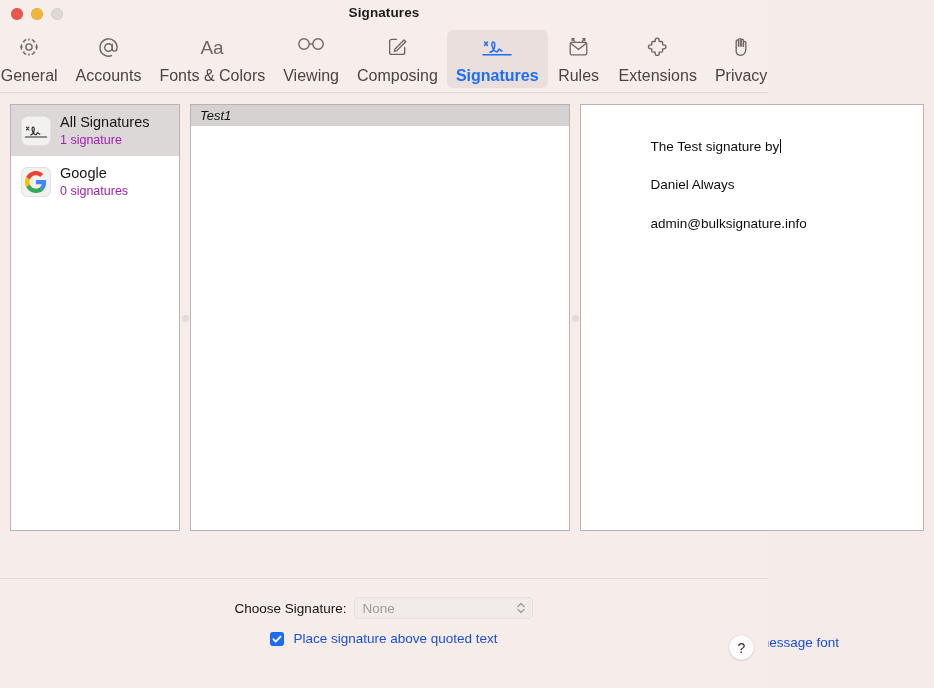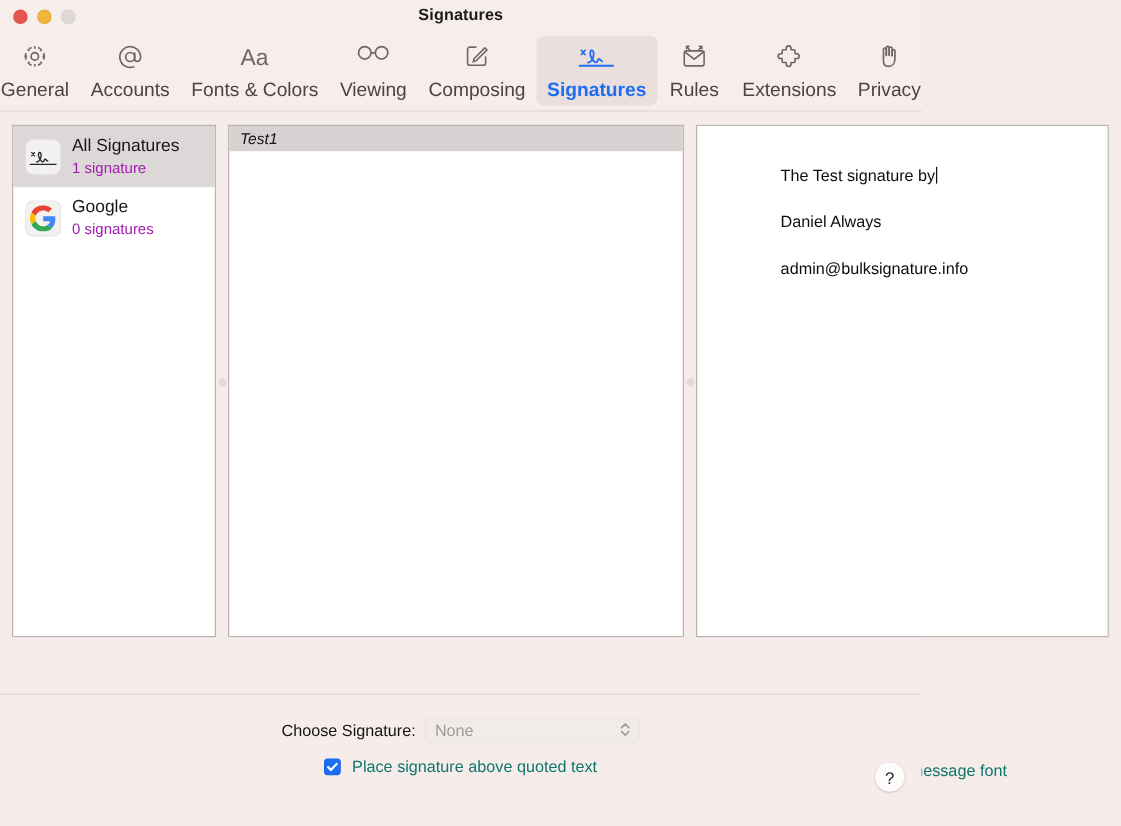--- a/index.html
+++ b/index.html
@@ -190,21 +190,21 @@
   .cb-line { display: flex; align-items: center; gap: 9px; }
   .checkbox {
     width: 14px; height: 14px;
     flex: 0 0 14px;
     border-radius: 3px;
     background: #1d6ef5;
     box-shadow: inset 0 0 0 0.5px rgba(0,0,0,.12);
     position: relative;
   }
   .checkbox svg { position: absolute; left: 1px; top: 1px; }
-  .cb-label { font-size: 13.5px; color: #0f766e; }
+  .cb-label { font-size: 13.5px; color: #1d4ed8; }
   .fontmatch-sub {
     font-size: 12px; color: #6e6a68;
     margin: 3px 0 0 23px;
   }
 
   
   .bottom {
     position: absolute;
     left: 0; right: 0; bottom: 16px;
     height: 93px;

